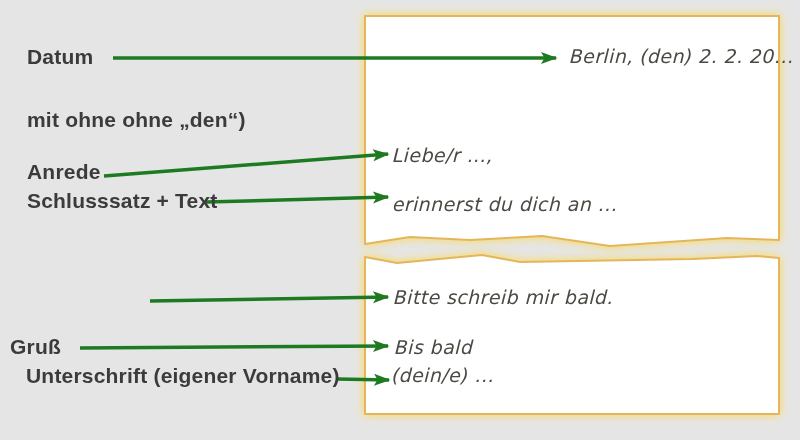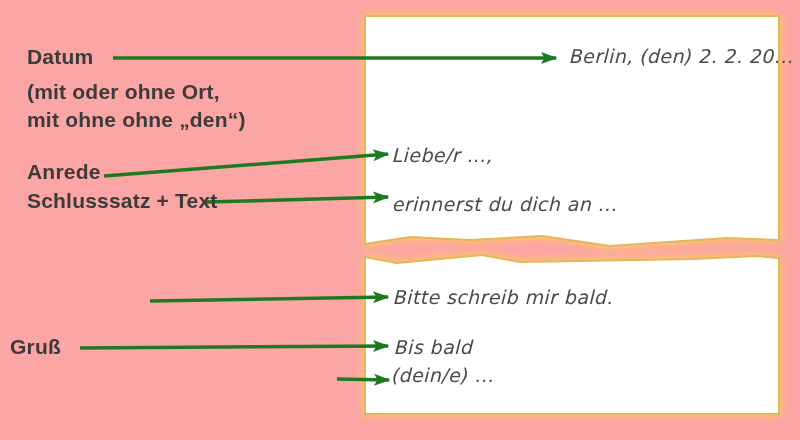--- a/index.html
+++ b/index.html
@@ -1,19 +1,19 @@
 <!DOCTYPE html>
 <html><head>
 <meta charset="utf-8">
 <style>
   html,body{margin:0;padding:0;background:#ffffff;}
   .canvas{
     position:relative;
     width:800px;height:440px;
-    background:#fca5a5;
+    background:#e5e5e5;
     overflow:hidden;
     font-family:"Liberation Sans",sans-serif;
   }
   .svg-layer{position:absolute;left:0;top:0;width:800px;height:440px;}
   .label{
     position:absolute;
     color:#3b3b3b;
     font-size:21px;
     font-weight:600;
     letter-spacing:0.2px;
@@ -53,25 +53,25 @@
 
     <line x1="113" y1="58" x2="556" y2="58" stroke="#1e7a20" stroke-width="3.5" marker-end="url(#ah)"></line>
     <line x1="104" y1="176" x2="388" y2="154" stroke="#1e7a20" stroke-width="3.5" marker-end="url(#ah)"></line>
     <line x1="206" y1="202" x2="388" y2="197" stroke="#1e7a20" stroke-width="3.5" marker-end="url(#ah)"></line>
     <line x1="150" y1="301" x2="388" y2="297" stroke="#1e7a20" stroke-width="3.5" marker-end="url(#ah)"></line>
     <line x1="80" y1="348" x2="388" y2="346" stroke="#1e7a20" stroke-width="3.5" marker-end="url(#ah)"></line>
     <line x1="337" y1="379" x2="389" y2="380" stroke="#1e7a20" stroke-width="3.5" marker-end="url(#ah)"></line>
   </svg>
 
   <div class="label" style="left:27px;top:45px;">Datum</div>
-  <div class="label" style="left:27px;top:80px;">(mit oder ohne Ort,</div>
   <div class="label" style="left:27px;top:108px;">mit ohne ohne „den“)</div>
   <div class="label" style="left:27px;top:160px;">Anrede</div>
   <div class="label" style="left:27px;top:189px;">Schlusssatz + Text</div>
   <div class="label" style="left:10px;top:335px;">Gruß</div>
+  <div class="label" style="left:26px;top:364px;">Unterschrift (eigener Vorname)</div>
 
   <div class="hand" style="left:570px;top:45px;">Berlin, (den) 2. 2. 20...</div>
   <div class="hand" style="left:393px;top:144px;">Liebe/r ...,</div>
   <div class="hand" style="left:393px;top:193px;">erinnerst du dich an ...</div>
   <div class="hand" style="left:394px;top:286px;">Bitte schreib mir bald.</div>
   <div class="hand" style="left:395px;top:336px;">Bis bald</div>
   <div class="hand" style="left:392px;top:364px;">(dein/e) ...</div>
 
 </div>
 

